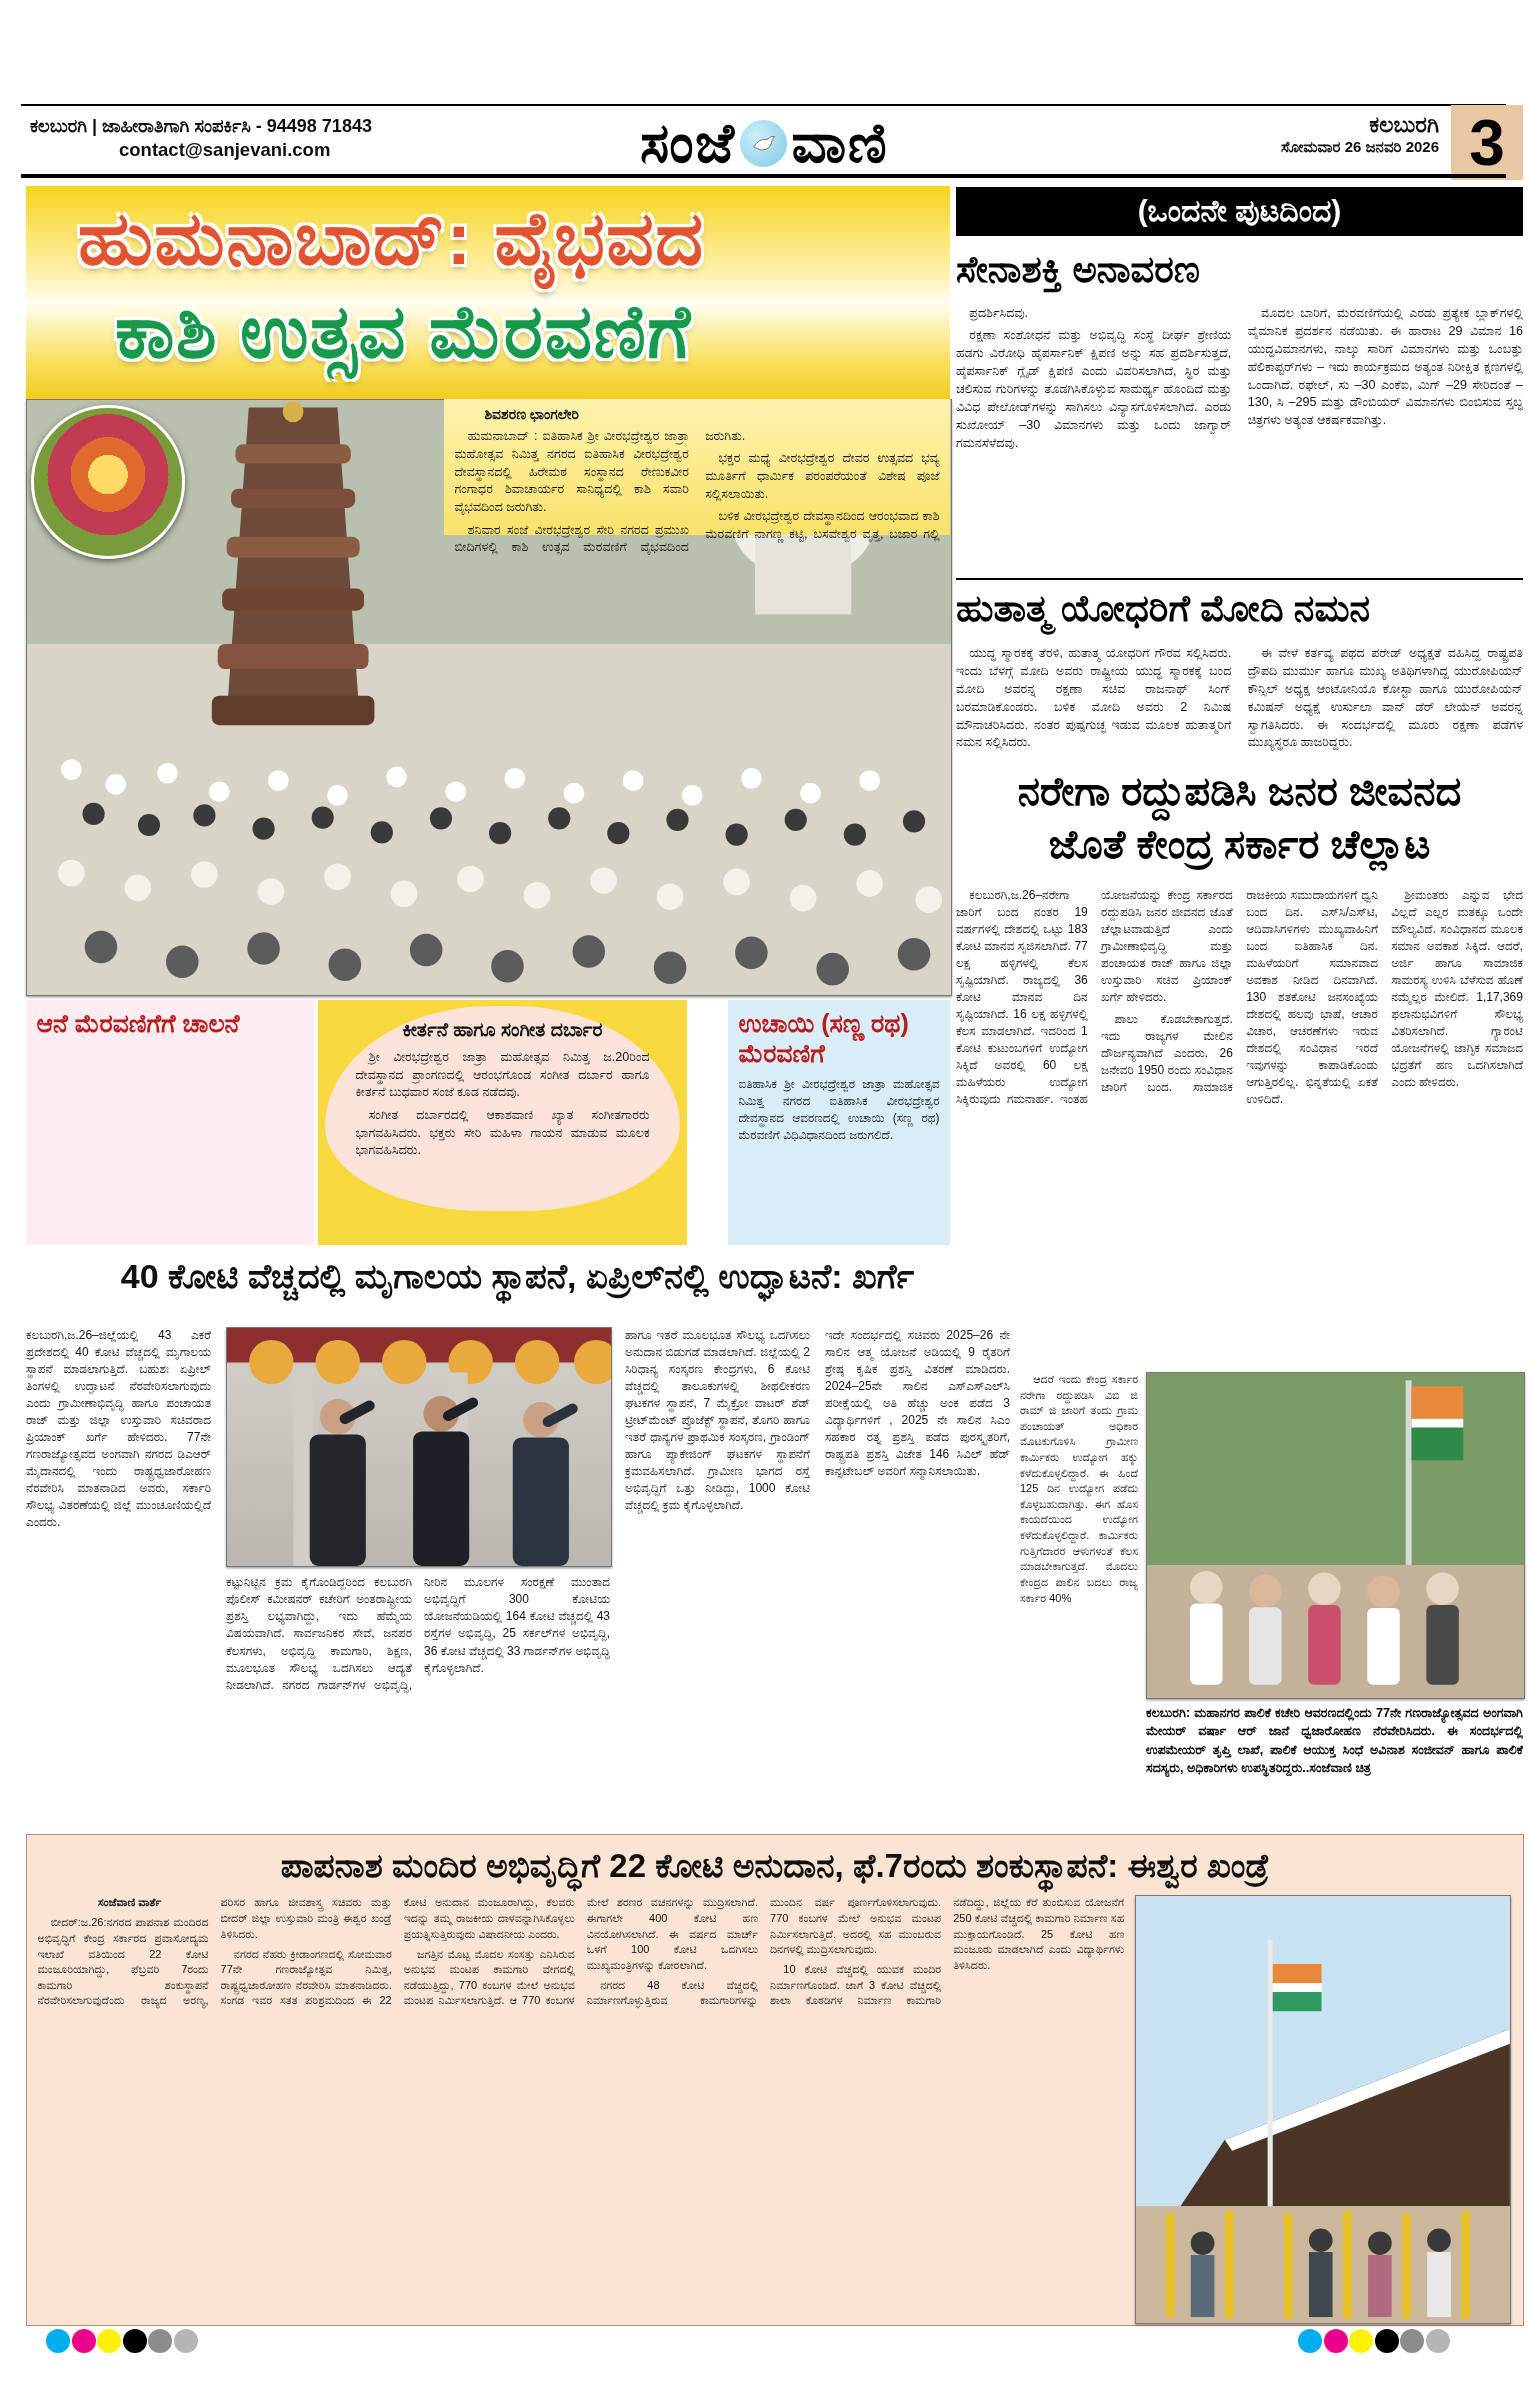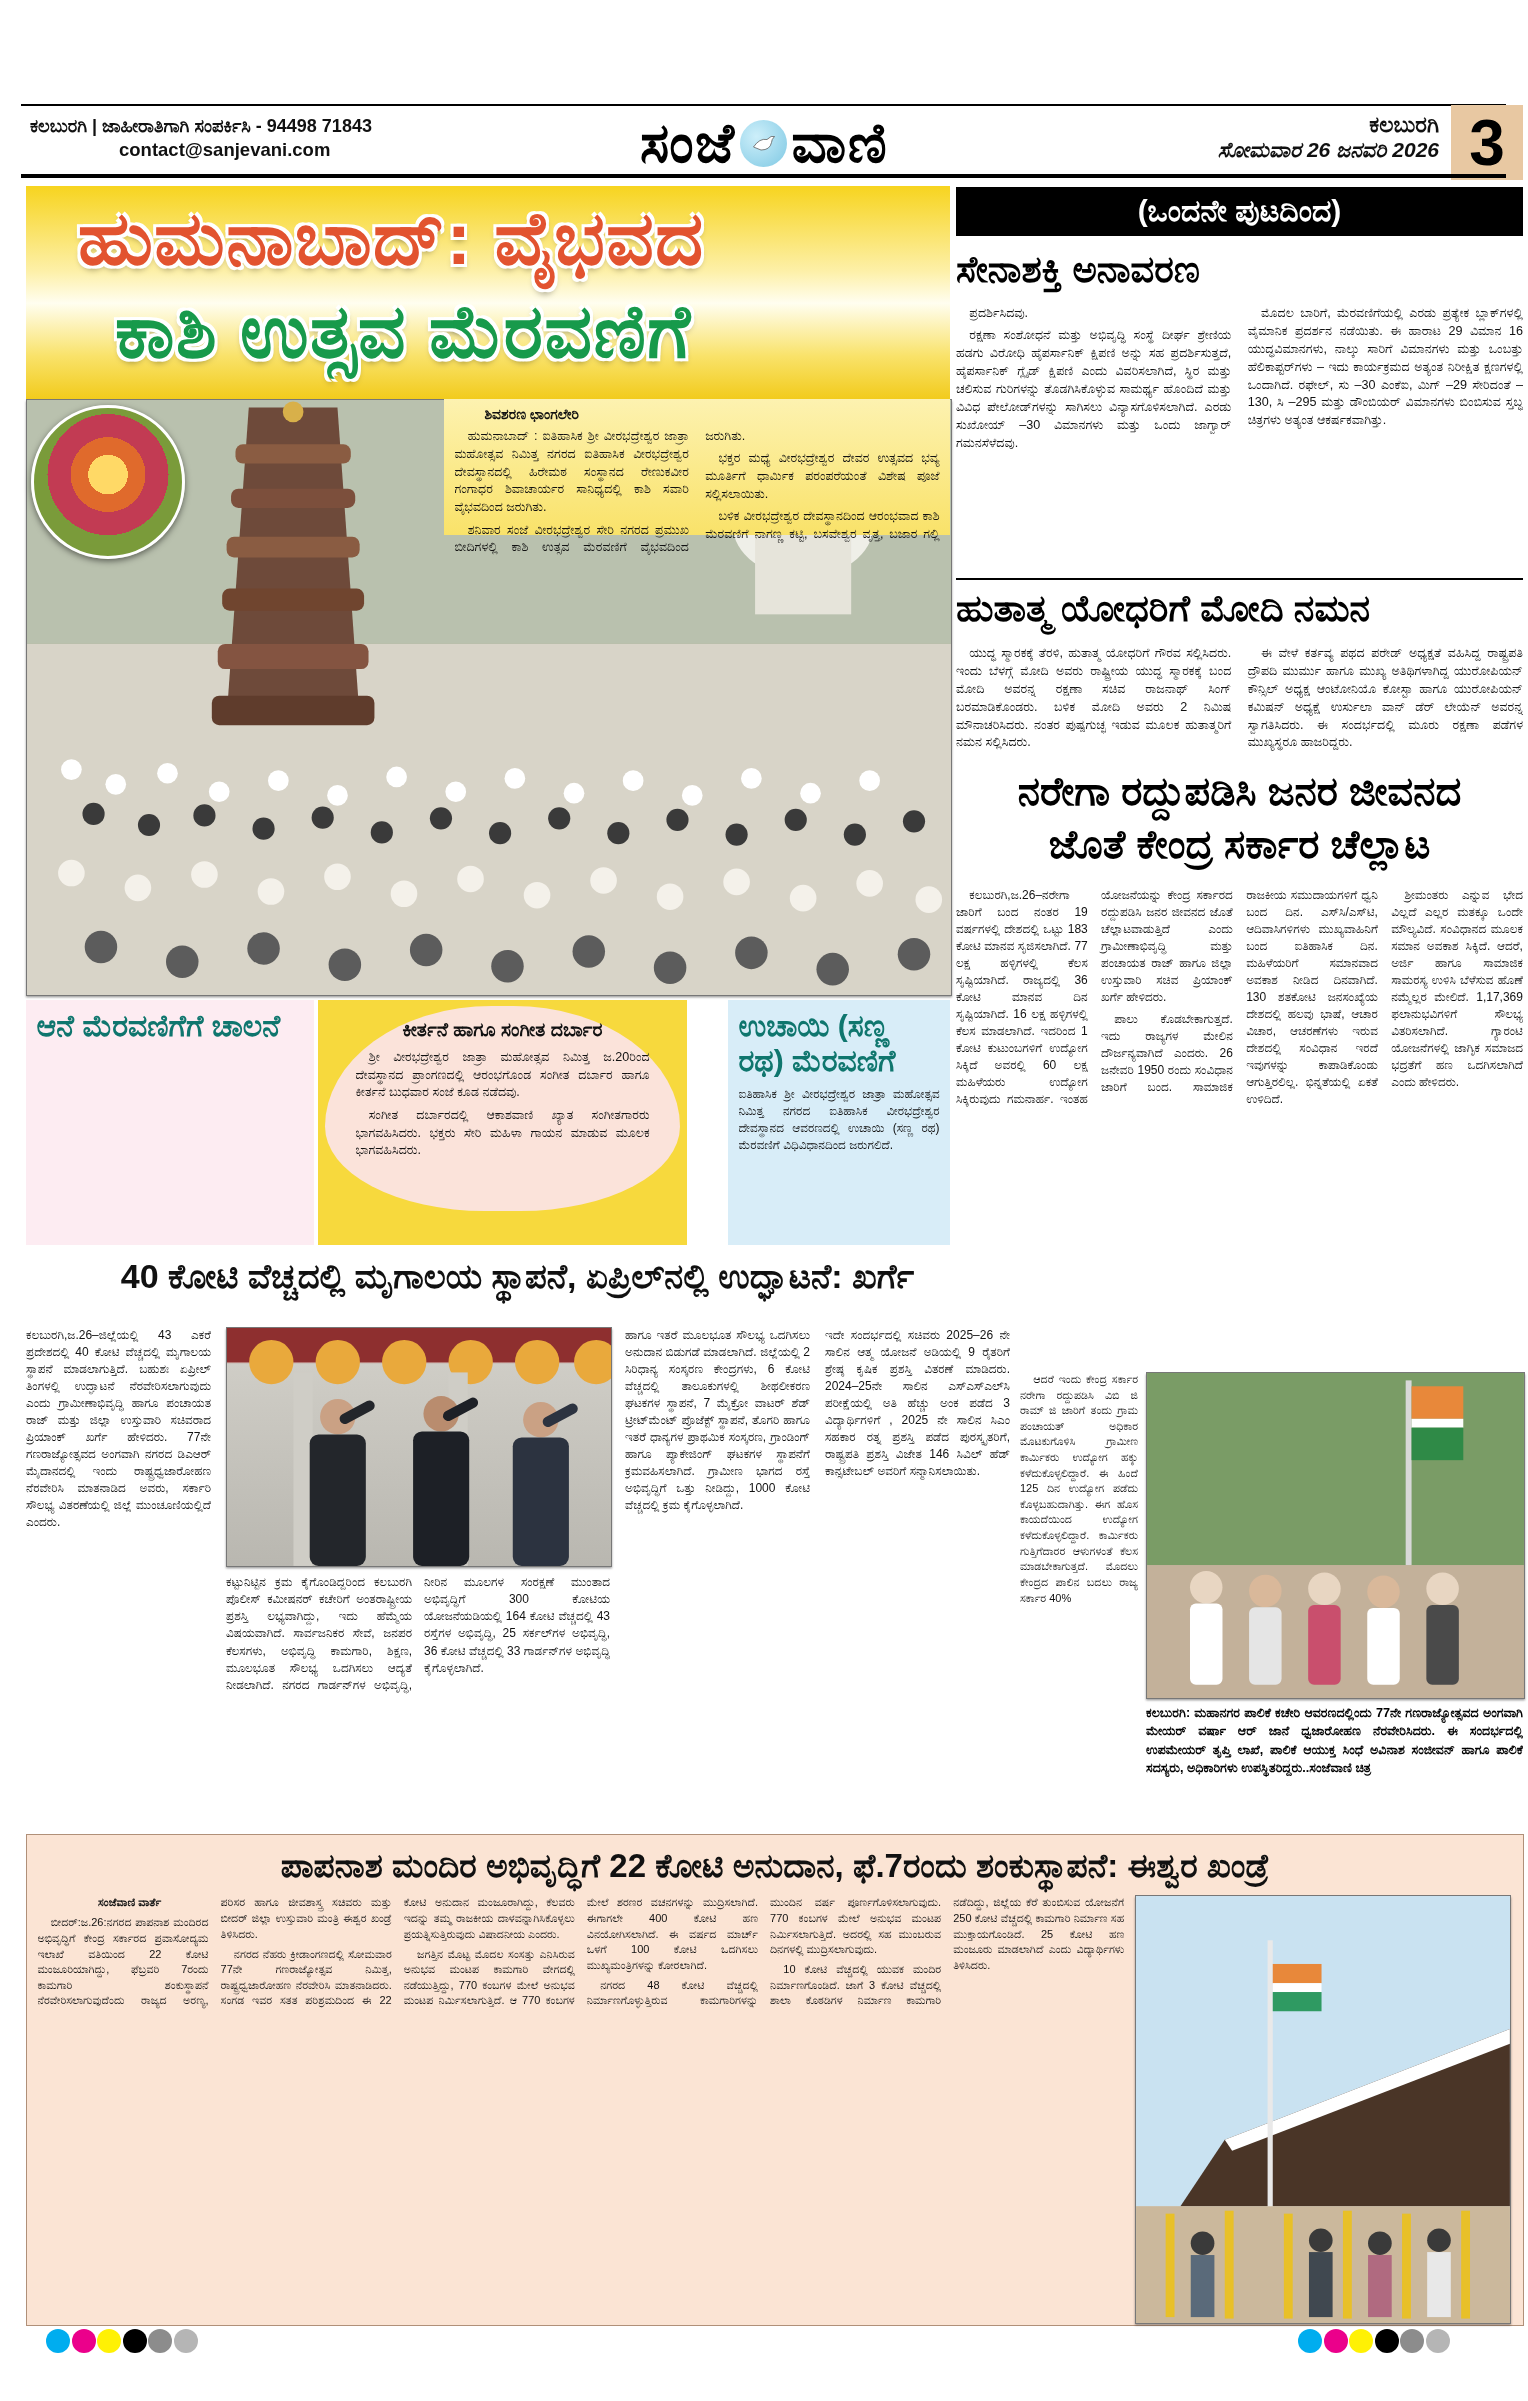--- a/index.html
+++ b/index.html
@@ -8,41 +8,41 @@
   .abs{position:absolute;}
   .rule{background:#000;}
   
   .hdr-left{font-size:18px;font-weight:bold;color:#111;line-height:1.3;}
   .hdr-left .mail{font-weight:bold;font-size:18.5px;padding-left:89px;}
   .logo{font-size:55px;font-weight:bold;letter-spacing:1.5px;color:#000;display:flex;align-items:center;gap:4.4px;}
   .logo-dot{width:47px;height:47px;border-radius:50%;background:radial-gradient(circle at 35% 35%,#cdeffa,#7ec8e3);
             display:flex;align-items:center;justify-content:center;}
   .hdr-right{text-align:right;font-weight:bold;color:#111;}
   .hdr-right .city{font-size:22px;}
-  .hdr-right .date{font-size:21px;font-style:italic;}
+  .hdr-right .date{font-size:15px;}
   .pagenum{background:#e8c8a2;color:#000;font-size:64px;font-weight:bold;
            display:flex;align-items:center;justify-content:center;}
   
   .lead-yellow{background:linear-gradient(180deg,#f7d41f 0%,#fdf0a8 40%,#fffef0 55%,#f9e269 80%,#f2cb1c 100%);}
   .hl1{font-size:74px;font-weight:bold;color:#e2532f;letter-spacing:1.5px;
        text-shadow:-3px -3px 0 #fff,3px -3px 0 #fff,-3px 3px 0 #fff,3px 3px 0 #fff,0 4.4px 6px rgba(0,0,0,.35);}
   .hl2{font-size:74px;font-weight:bold;color:#179a4b;letter-spacing:1.5px;
        text-shadow:-3px -3px 0 #fff,3px -3px 0 #fff,-3px 3px 0 #fff,3px 3px 0 #fff,0 4.4px 6px rgba(0,0,0,.35);}
   .lead-panel{background:linear-gradient(180deg,#fdf2b0,#f9e269);padding:7.4px 10.4px;}
   .lead-panel .byline{font-weight:bold;font-size:14px;margin:0 0 4.4px 30px;}
   .twocol{column-count:2;column-gap:16.3px;}
   .body-txt{font-size:12.6px;line-height:1.42;text-align:justify;}
   .body-txt p{margin:0 0 4.4px 0;text-indent:13.3px;}
   
   .photo{border:0.7px solid #777;box-shadow:0 1.5px 2.2px rgba(0,0,0,.4);overflow:hidden;}
   .deity-circle{border-radius:50%;border:3.7px solid #fff;box-shadow:0 2.2px 6px rgba(0,0,0,.5);
       background:radial-gradient(circle at 50% 45%,#ffd966 0 18%,#e06a2c 18% 34%,#c23b53 34% 55%,#7a9b3a 55% 75%,#355e2a 75% 100%);}
   
   .ibox{padding:9px 10.4px;}
-  .ibox h3{margin:0 0 7.4px 0;font-size:30px;font-weight:bold;color:#0f766e;}
+  .ibox h3{margin:0 0 7.4px 0;font-size:25px;font-weight:bold;color:#b91c1c;}
   .ibox .body-txt{font-size:12px;}
   .box-pink{background:#fdecf2;}
   .box-yellow{background:#f7d93d;}
   .box-blue{background:#d8edf8;}
   .ellipse-panel{background:#fbe3da;border-radius:48% 48% 46% 46% / 60% 60% 42% 42%;
                  padding:13.3px 30px 10.4px 30px;height:88%;box-sizing:border-box;}
   .ellipse-panel h3{text-align:center;font-size:19px;margin:0 0 7.4px 0;}
   
   .black-bar{background:#000;color:#fff;font-size:30px;font-weight:bold;
              display:flex;align-items:center;justify-content:center;}

